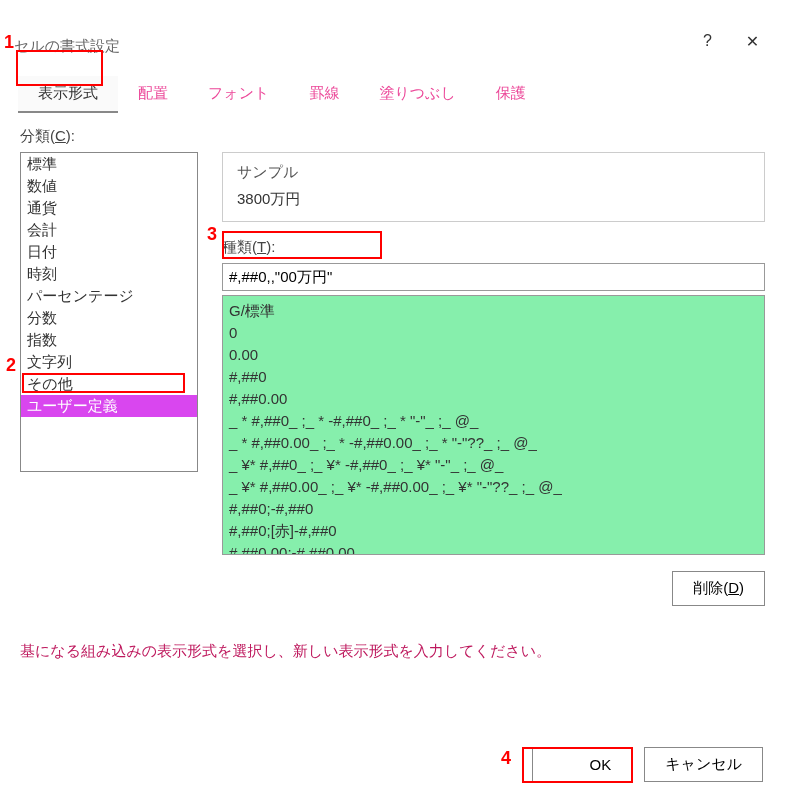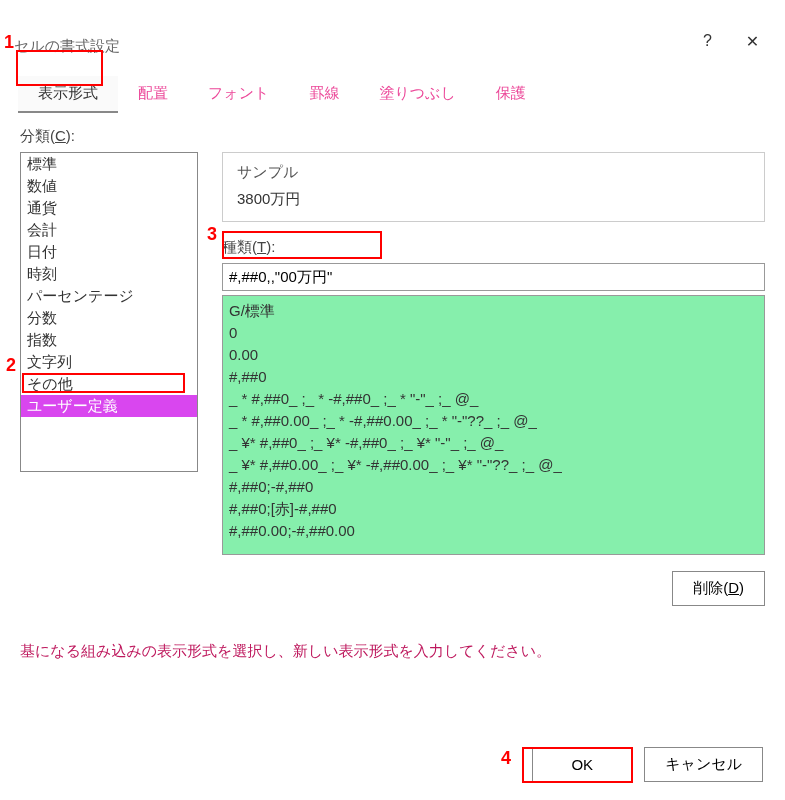--- a/index.html
+++ b/index.html
@@ -153,20 +153,21 @@
       justify-content: flex-end;
       margin-top: 16px;
     }
     .btn {
       border: 1px solid #888;
       background: #fff;
       padding: 7px 20px;
       font-size: 15px;
       font-family: inherit;
       cursor: default;
+      text-align: right;
     }
     .hint-text {
       font-size: 15px;
       color: #be185d;
       margin-top: 36px;
     }
     .footer {
       position: absolute;
       bottom: 18px;
       right: 22px;
@@ -239,20 +240,21 @@
       <div class="label">
         <span>種類(</span><span class="underline-letter">T</span><span>):</span>
       </div>
       <input class="type-input" value="#,##0,,&quot;00万円&quot;" style="">
 
       <div class="format-list">
         <div class="format-item">G/標準</div>
         <div class="format-item">0</div>
         <div class="format-item">0.00</div>
         <div class="format-item">#,##0</div>
+        <div class="format-item">#,##0.00</div>
         <div class="format-item">_ * #,##0_ ;_ * -#,##0_ ;_ * "-"_ ;_ @_</div>
         <div class="format-item">_ * #,##0.00_ ;_ * -#,##0.00_ ;_ * "-"??_ ;_ @_</div>
         <div class="format-item">_ ¥* #,##0_ ;_ ¥* -#,##0_ ;_ ¥* "-"_ ;_ @_</div>
         <div class="format-item">_ ¥* #,##0.00_ ;_ ¥* -#,##0.00_ ;_ ¥* "-"??_ ;_ @_</div>
         <div class="format-item">#,##0;-#,##0</div>
         <div class="format-item">#,##0;[赤]-#,##0</div>
         <div class="format-item">#,##0.00;-#,##0.00</div>
       </div>
 
       <div class="delete-row">

